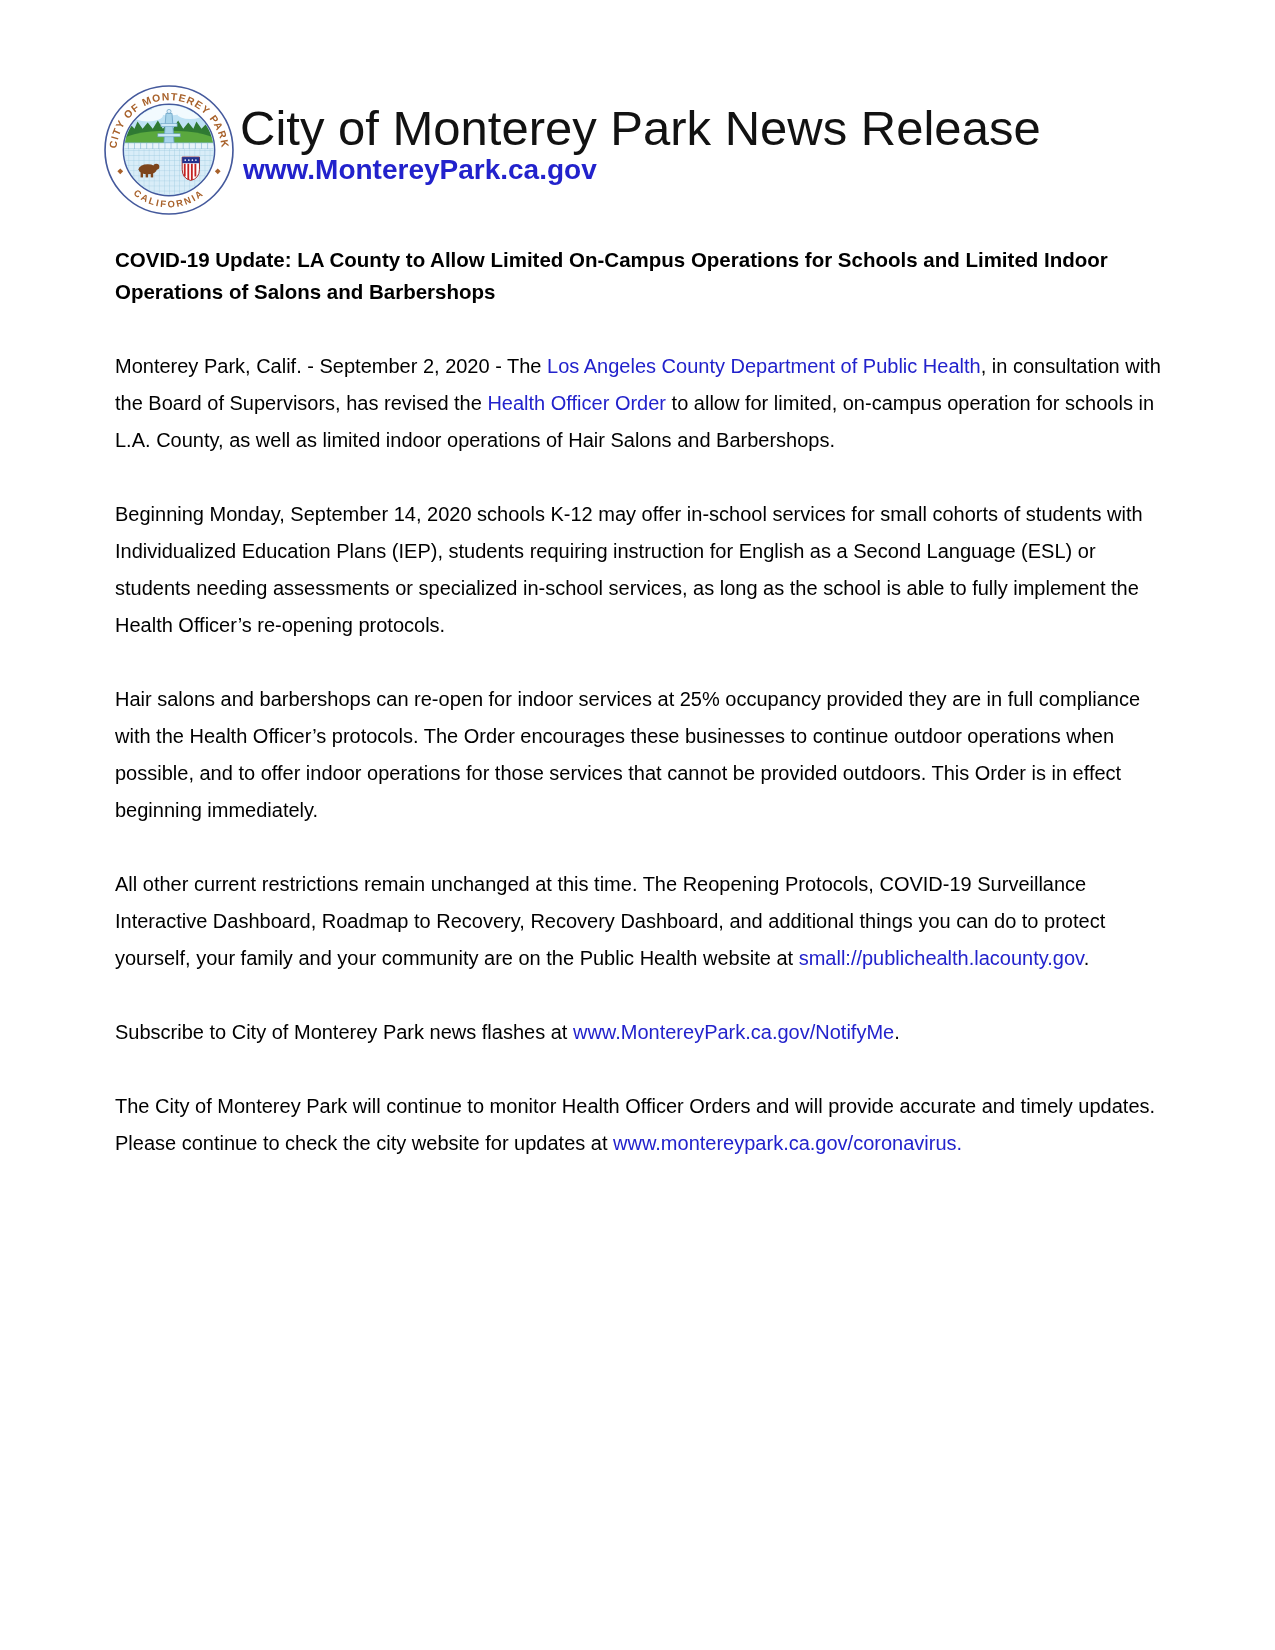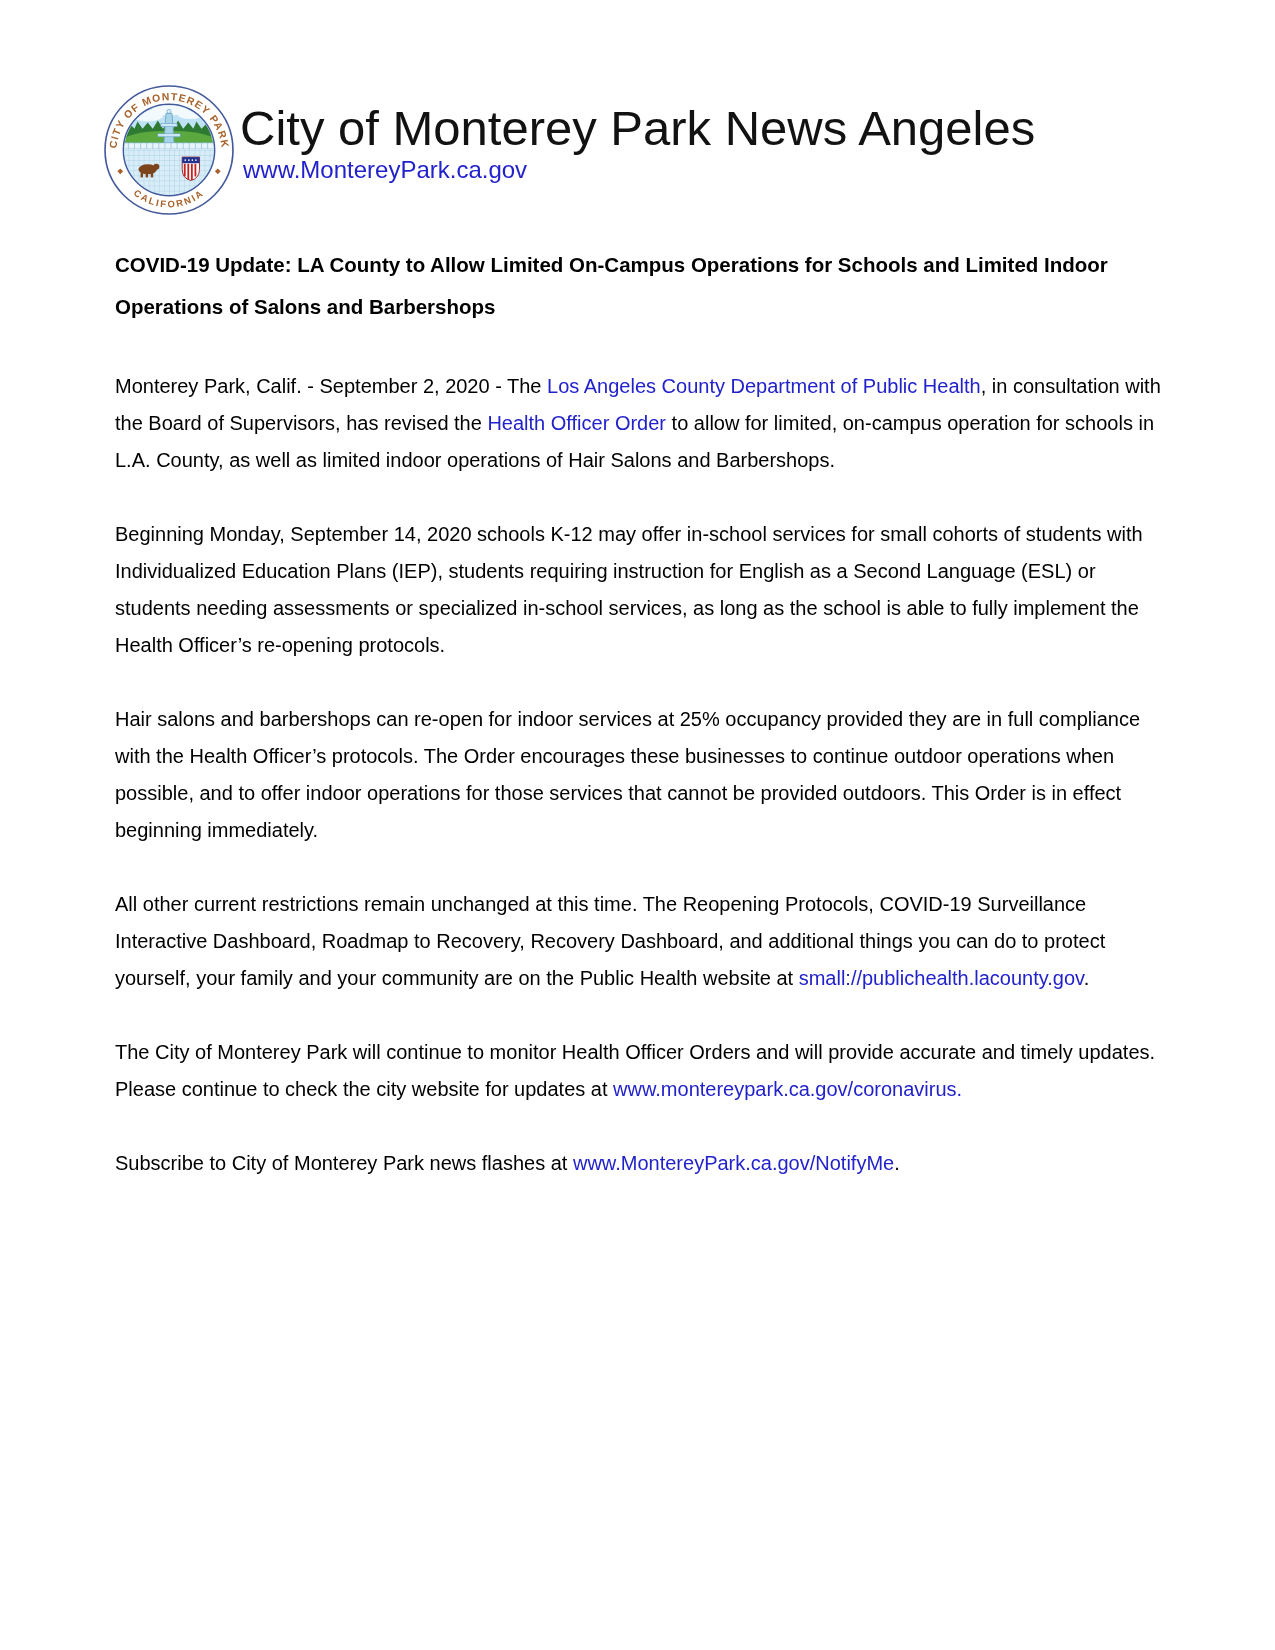--- a/index.html
+++ b/index.html
@@ -2,25 +2,25 @@
 <html style="--link-blue: #2222cc;"><head>
 <meta charset="utf-8">
 <style>
   html,body{margin:0;padding:0;background:#ffffff;}
   body{font-family:"Liberation Sans", sans-serif; color:#000;}
   .page{position:relative;width:1275px;height:1650px;background:#fff;overflow:hidden;}
 
   
   .seal{position:absolute;left:103px;top:84px;width:132px;height:132px;}
   .masthead-title{position:absolute;left:240px;top:101px;font-size:49px;line-height:54px;color:#121212;letter-spacing:0px;white-space:nowrap;}
-  .masthead-link{position:absolute;left:243px;top:158px;font-size:24px;line-height:24px;color:var(--link-blue);text-decoration:none;font-weight:normal;white-space:nowrap;}
+  .masthead-link{position:absolute;left:243px;top:158px;font-size:28px;line-height:24px;color:var(--link-blue);text-decoration:none;font-weight:bold;white-space:nowrap;}
 
   
   .article{position:absolute;left:115px;top:244px;width:1046px;}
-  .headline{font-size:20.5px;font-weight:bold;line-height:42px;margin:0 0 40px 0;color:#000;}
+  .headline{font-size:20.5px;font-weight:bold;line-height:32px;margin:0 0 40px 0;color:#000;}
   .article p{font-size:20px;line-height:37px;margin:0 0 37px 0;color:#000;}
   .article a.lnk{color:var(--link-blue);text-decoration:none;cursor:pointer;}
 
   .seal text{font-weight:bold;}
 </style>
 </head>
 <body>
 
 <div class="page">
 
@@ -80,28 +80,28 @@
     <text font-size="10.2" fill="#a8612a" letter-spacing="1.1">
       <textPath href="#arcTop" startOffset="50%" text-anchor="middle">CITY OF MONTEREY PARK</textPath>
     </text>
     <text font-size="9.2" fill="#a8612a" letter-spacing="2">
       <textPath href="#arcBottom" startOffset="50%" text-anchor="middle">CALIFORNIA</textPath>
     </text>
     <rect x="15" y="84" width="4" height="4" transform="rotate(45 17 86)" fill="#a8612a"></rect>
     <rect x="111" y="84" width="4" height="4" transform="rotate(45 113 86)" fill="#a8612a"></rect>
   </svg>
 
-  <div class="masthead-title">City of Monterey Park News Angeles</div>
+  <div class="masthead-title">City of Monterey Park News Release</div>
   <a class="masthead-link" href="#">www.MontereyPark.ca.gov</a>
 
   <div class="article">
     <div class="headline">COVID-19 Update: LA County to Allow Limited On-Campus Operations for Schools and Limited Indoor Operations of Salons and Barbershops</div>
     <div>
         <p><span>Monterey Park, Calif. - September 2, 2020 - The </span><a href="#" class="lnk">Los Angeles County Department of Public Health</a><span>, in consultation with the Board of Supervisors, has revised the </span><a href="#" class="lnk">Health Officer Order</a><span> to allow for limited, on-campus operation for schools in L.A. County, as well as limited indoor operations of Hair Salons and Barbershops.</span></p>
         <p><span>Beginning Monday, September 14, 2020 schools K-12 may offer in-school services for small cohorts of students with Individualized Education Plans (IEP), students requiring instruction for English as a Second Language (ESL) or students needing assessments or specialized in-school services, as long as the school is able to fully implement the Health Officer’s re-opening protocols.</span></p>
         <p><span>Hair salons and barbershops can re-open for indoor services at 25% occupancy provided they are in full compliance with the Health Officer’s protocols. The Order encourages these businesses to continue outdoor operations when possible, and to offer indoor operations for those services that cannot be provided outdoors. This Order is in effect beginning immediately.</span></p>
         <p><span>All other current restrictions remain unchanged at this time. The Reopening Protocols, COVID-19 Surveillance Interactive Dashboard, Roadmap to Recovery, Recovery Dashboard, and additional things you can do to protect yourself, your family and your community are on the Public Health website at </span><a href="#" class="lnk">small://publichealth.lacounty.gov</a><span>.</span></p>
+        <p><span>Subscribe to City of Monterey Park news flashes at </span><a href="#" class="lnk">www.MontereyPark.ca.gov/NotifyMe</a><span>.</span></p>
         <p><span>The City of Monterey Park will continue to monitor Health Officer Orders and will provide accurate and timely updates. Please continue to check the city website for updates at </span><a href="#" class="lnk">www.montereypark.ca.gov/coronavirus.</a></p>
-        <p><span>Subscribe to City of Monterey Park news flashes at </span><a href="#" class="lnk">www.MontereyPark.ca.gov/NotifyMe</a><span>.</span></p>
       </div>
   </div>
 
 </div>
 
 </body></html>

